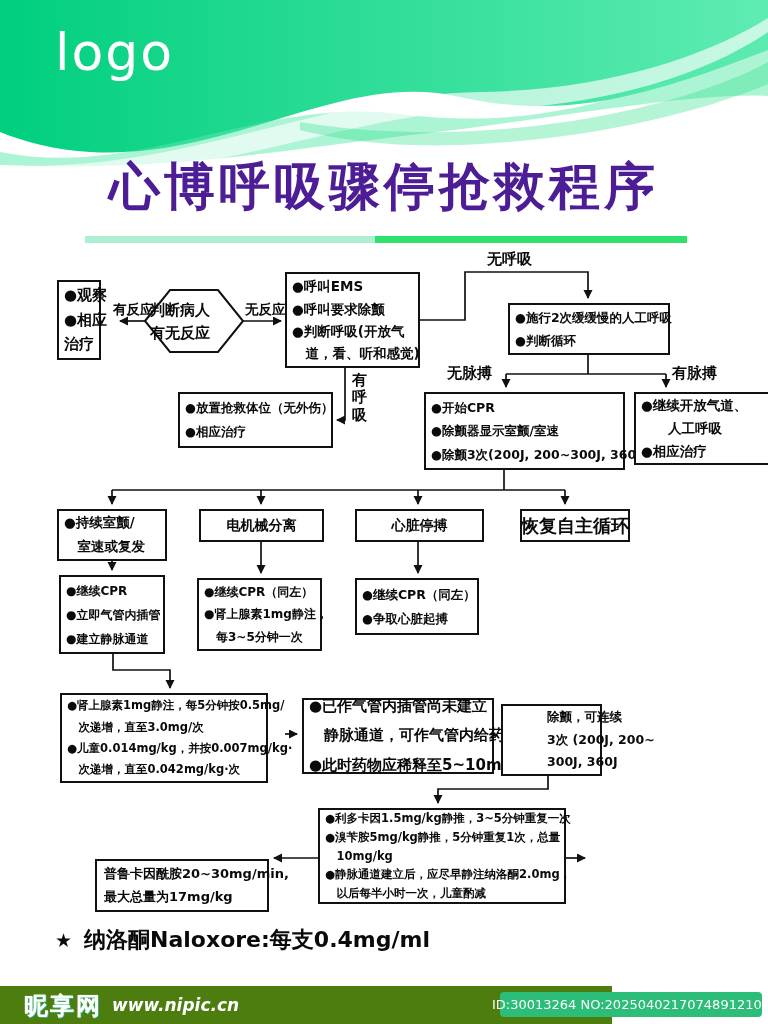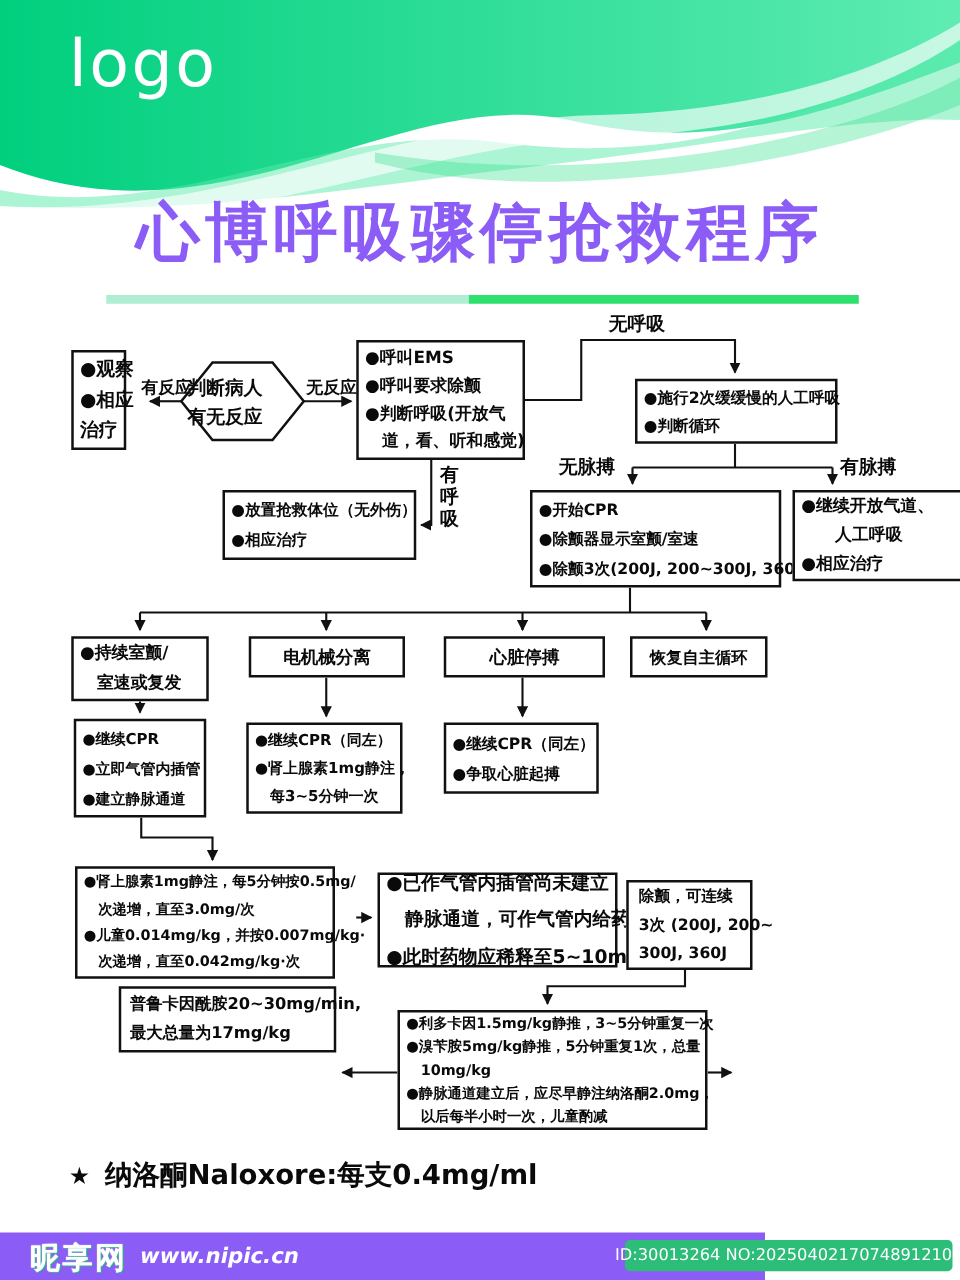--- a/index.html
+++ b/index.html
@@ -4,40 +4,40 @@
 <style>
   html,body{margin:0;padding:0;background:#ffffff;}
   .page{position:relative;width:768px;height:1024px;background:#ffffff;overflow:hidden;
         font-family:"DejaVu Sans","Liberation Sans",sans-serif;}
   
   .banner{position:absolute;left:0;top:0;width:768px;height:180px;}
   .logo-text{position:absolute;left:55px;top:26px;color:#ffffff;font-size:52px;
              font-weight:400;letter-spacing:2px;line-height:1;}
   
   .main-title{position:absolute;left:0;top:158px;width:768px;text-align:center;
-              color:#8b5cf6;font-size:51px;font-weight:bold;letter-spacing:4px;line-height:1.15;}
+              color:#4c1d95;font-size:51px;font-weight:bold;letter-spacing:4px;line-height:1.15;}
   .rule{position:absolute;height:7px;top:236px;}
   .rule-light{left:85px;width:290px;background:#aeeed2;}
   .rule-dark{left:375px;width:312px;background:#2ee06e;}
   
   .overlay{position:absolute;left:0;top:0;width:768px;height:1024px;z-index:1;}
   .fbox{position:absolute;z-index:2;background:#ffffff;border:2px solid #111;
         box-sizing:border-box;display:flex;align-items:center;color:#0a0a0a;font-weight:bold;}
   .ftext{padding:1px 3px 1px 5px;white-space:nowrap;}
   .center{justify-content:center;text-align:center;}
   .center .ftext{padding:1px 2px;}
   .hex-text{position:absolute;z-index:2;text-align:left;color:#0a0a0a;font-weight:bold;}
   .edge-label{position:absolute;z-index:2;color:#0a0a0a;font-weight:bold;white-space:nowrap;}
   .edge-label.vert{white-space:normal;word-break:break-all;line-height:1.15;}
   
   .note-line{position:absolute;left:55px;top:925px;z-index:2;color:#0a0a0a;
              font-weight:bold;font-size:22px;}
   .note-star{font-size:19px;margin-right:12px;}
   
-  .footer-bar{position:absolute;left:0;top:986px;width:612px;height:38px;background:#8b5cf6;z-index:3;}
+  .footer-bar{position:absolute;left:0;top:986px;width:612px;height:38px;background:#4d7c0f;z-index:3;}
   .site-name{position:absolute;left:24px;top:4px;color:#ffffff;font-size:24px;font-weight:bold;
              letter-spacing:2px;text-shadow:0 0 1px #ffffff,1px 1px 0 #17b377;}
   .site-url{position:absolute;left:112px;top:9px;color:#ffffff;font-size:17px;font-weight:bold;
             font-style:italic;}
   .id-badge{position:absolute;left:500px;top:6px;width:262px;height:25px;background:#2cbd78;
             border-radius:4px;color:#ffffff;font-size:13px;display:flex;align-items:center;
             justify-content:center;white-space:nowrap;}
 </style>
 </head>
 <body>
@@ -127,21 +127,21 @@
     </div>
 
   <div class="fbox center" style="left:199px;top:509px;width:125px;height:33px;font-size:14px;">
     <div class="ftext">电机械分离</div>
     </div>
 
   <div class="fbox center" style="left:355px;top:509px;width:129px;height:33px;font-size:14px;">
     <div class="ftext">心脏停搏</div>
     </div>
 
-  <div class="fbox center" style="left:504px;top:509px;width:110px;height:33px;font-size:13px;">
+  <div class="fbox center" style="left:520px;top:509px;width:110px;height:33px;font-size:18px;">
     <div class="ftext">恢复自主循环</div>
     </div>
 
   <div class="fbox" style="left:59px;top:575px;width:106px;height:79px;font-size:12px;">
     <div class="ftext" style="line-height:2.0;">●继续CPR<br>●立即气管内插管<br>●建立静脉通道</div>
     </div>
 
   <div class="fbox" style="left:197px;top:578px;width:125px;height:73px;font-size:12px;">
     <div class="ftext" style="line-height:1.85;">●继续CPR（同左）<br>●肾上腺素1mg静注，<br>　每3~5分钟一次</div>
     </div>
@@ -151,29 +151,29 @@
     </div>
 
   <div class="fbox" style="left:60px;top:693px;width:208px;height:90px;font-size:11.5px;">
     <div class="ftext" style="line-height:1.85;">●肾上腺素1mg静注，每5分钟按0.5mg/<br>　次递增，直至3.0mg/次<br>●儿童0.014mg/kg，并按0.007mg/kg·<br>　次递增，直至0.042mg/kg·次</div>
     </div>
 
   <div class="fbox" style="left:302px;top:698px;width:192px;height:76px;font-size:15px;">
     <div class="ftext" style="line-height:1.95;">●已作气管内插管尚未建立<br>　静脉通道，可作气管内给药<br>●此时药物应稀释至5~10ml</div>
     </div>
 
-  <div class="fbox" style="left:501px;top:704px;width:101px;height:72px;font-size:12.5px;">
+  <div class="fbox" style="left:501px;top:704px;width:101px;height:72px;font-size:12.5px;padding-left:36px;">
     <div class="ftext" style="line-height:1.8;padding-left:8px;">除颤，可连续<br>3次 (200J, 200~<br>300J, 360J</div>
     </div>
 
   <div class="fbox" style="left:318px;top:808px;width:248px;height:96px;font-size:11.5px;">
     <div class="ftext" style="line-height:1.62;">●利多卡因1.5mg/kg静推，3~5分钟重复一次<br>●溴苄胺5mg/kg静推，5分钟重复1次，总量<br>　10mg/kg<br>●静脉通道建立后，应尽早静注纳洛酮2.0mg，<br>　以后每半小时一次，儿童酌减</div>
     </div>
 
-  <div class="fbox" style="left:95px;top:789px;width:174px;height:53px;font-size:13px;">
+  <div class="fbox" style="left:95px;top:859px;width:174px;height:53px;font-size:13px;">
     <div class="ftext" style="line-height:1.75;padding-left:7px;">普鲁卡因酰胺20~30mg/min,<br>最大总量为17mg/kg</div>
     </div>
 
 
   <div class="edge-label" style="left:113px;top:301px;font-size:13.5px;">有反应</div>
   <div class="edge-label" style="left:245px;top:301px;font-size:13.5px;">无反应</div>
   <div class="edge-label" style="left:487px;top:250px;font-size:15px;">无呼吸</div>
   <div class="edge-label vert" style="left:352px;top:372px;width:17px;font-size:15px;">有呼吸</div>
   <div class="edge-label" style="left:447px;top:364px;font-size:15px;">无脉搏</div>
   <div class="edge-label" style="left:672px;top:364px;font-size:15px;">有脉搏</div>

